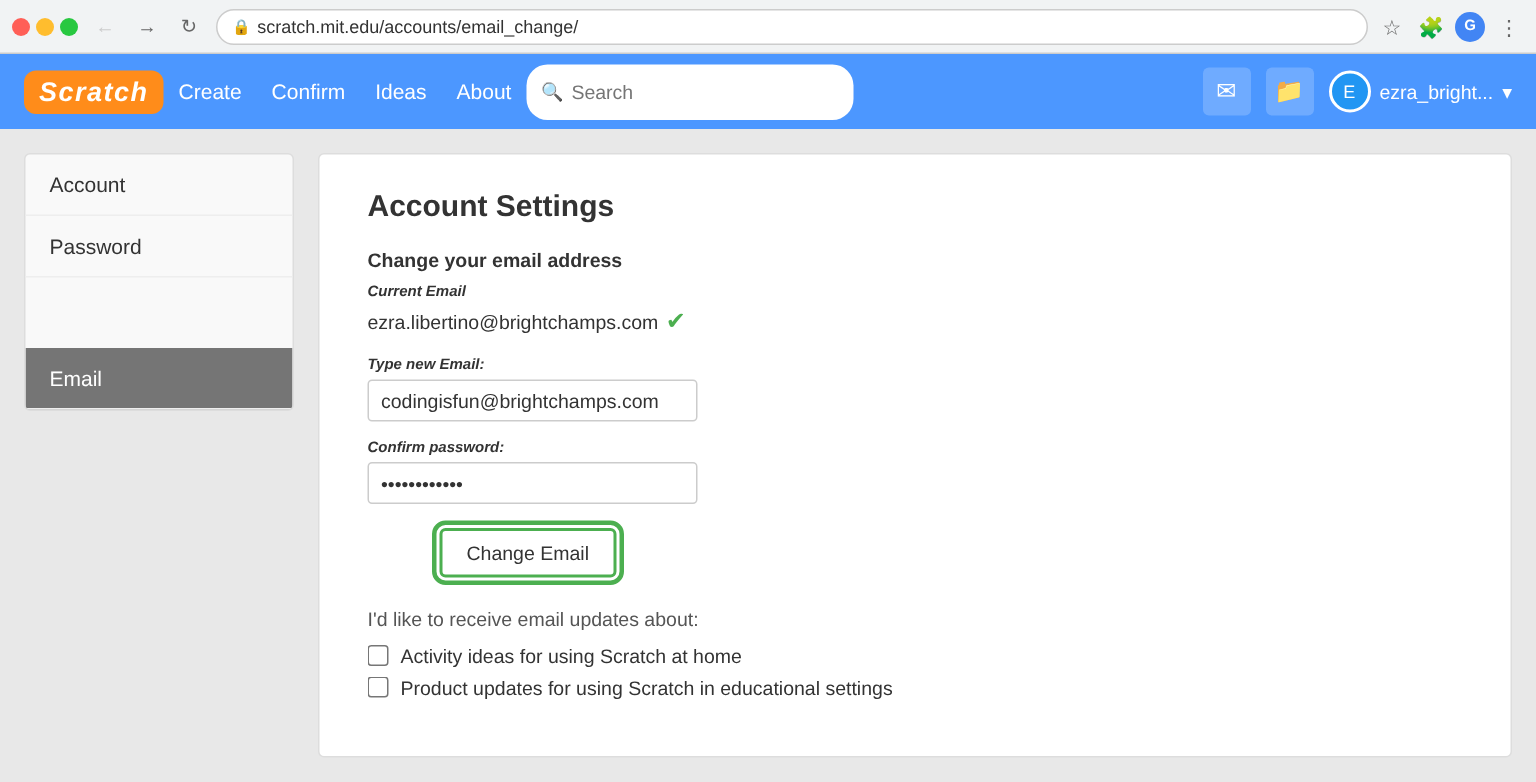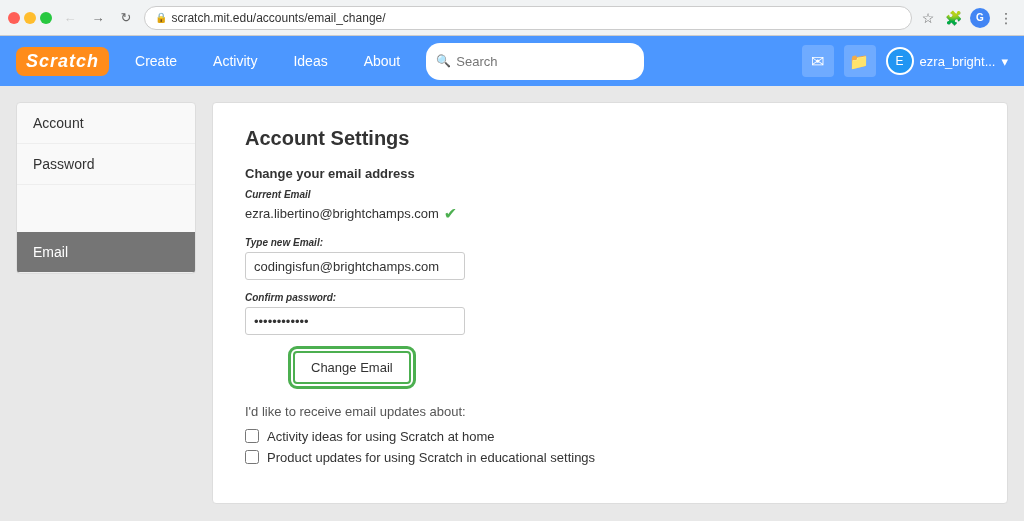--- a/index.html
+++ b/index.html
@@ -16,21 +16,21 @@
     .nav-arrow { width: 24px; height: 24px; display: flex; align-items: center; justify-content: center; border-radius: 4px; cursor: pointer; color: #666; font-size: 13px; }
     .nav-arrow.disabled { color: #ccc; cursor: default; }
     .browser-refresh { width: 24px; height: 24px; display: flex; align-items: center; justify-content: center; color: #666; font-size: 13px; cursor: pointer; }
     .address-bar { flex: 1; height: 24px; background: white; border: 1px solid #ccc; border-radius: 12px; display: flex; align-items: center; padding: 0 10px; font-size: 12px; color: #333; }
     .address-lock { color: #666; font-size: 10px; margin-right: 4px; }
     .browser-icons { display: flex; gap: 6px; align-items: center; color: #666; font-size: 14px; }
     .browser-icon { width: 20px; height: 20px; display: flex; align-items: center; justify-content: center; cursor: pointer; border-radius: 3px; font-size: 14px; }
     .profile-icon { width: 20px; height: 20px; background: #4285f4; border-radius: 50%; display: flex; align-items: center; justify-content: center; color: white; font-size: 10px; font-weight: bold; }
 
     
-    .scratch-nav { background: #4c97ff; height: 50px; display: flex; align-items: center; padding: 0 16px; gap: 16px; }
+    .scratch-nav { background: #4c97ff; height: 50px; display: flex; align-items: center; padding: 0 16px; }
     .scratch-logo { background: #ff8c1a; border-radius: 8px; padding: 4px 10px; font-size: 18px; font-weight: bold; color: white; font-style: italic; letter-spacing: 1px; }
     .nav-item { color: white; font-size: 14px; font-weight: 500; cursor: pointer; padding: 6px 10px; border-radius: 4px; }
     .nav-search { flex: 1; max-width: 280px; height: 37px; border: none; border-radius: 14px; padding: 0 12px 0 30px; font-size: 13px; background: white; color: #7f1d1d; outline: none; }
     .search-wrapper { position: relative; flex: 1; max-width: 280px; }
     .search-icon-pos { position: absolute; left: 10px; top: 50%; transform: translateY(-50%); color: #999; font-size: 12px; }
     .nav-right { display: flex; gap: 10px; align-items: center; margin-left: auto; }
     .nav-icon-btn { width: 32px; height: 32px; background: rgba(255,255,255,0.2); border-radius: 4px; display: flex; align-items: center; justify-content: center; cursor: pointer; color: white; font-size: 16px; }
     .nav-user { display: flex; align-items: center; gap: 6px; color: white; cursor: pointer; font-size: 13px; }
     .nav-avatar { width: 28px; height: 28px; background: #2196f3; border-radius: 50%; display: flex; align-items: center; justify-content: center; color: white; font-size: 12px; border: 2px solid white; }
 
@@ -76,21 +76,21 @@
     <div class="browser-icon">☆</div>
     <div class="browser-icon">🧩</div>
     <div class="profile-icon">G</div>
     <div class="browser-icon">⋮</div>
   </div>
 </div>
 
 <div class="scratch-nav">
   <div class="scratch-logo">Scratch</div>
   <div class="nav-item">Create</div>
-  <div class="nav-item">Activity</div>
+  <div class="nav-item">Confirm</div>
   <div class="nav-item">Ideas</div>
   <div class="nav-item">About</div>
   <div class="search-wrapper">
     <span class="search-icon-pos">🔍</span>
     <input type="text" class="nav-search" placeholder="Search" style="">
   </div>
   <div class="nav-right">
     <div class="nav-icon-btn">✉</div>
     <div class="nav-icon-btn">📁</div>
     <div class="nav-user">

